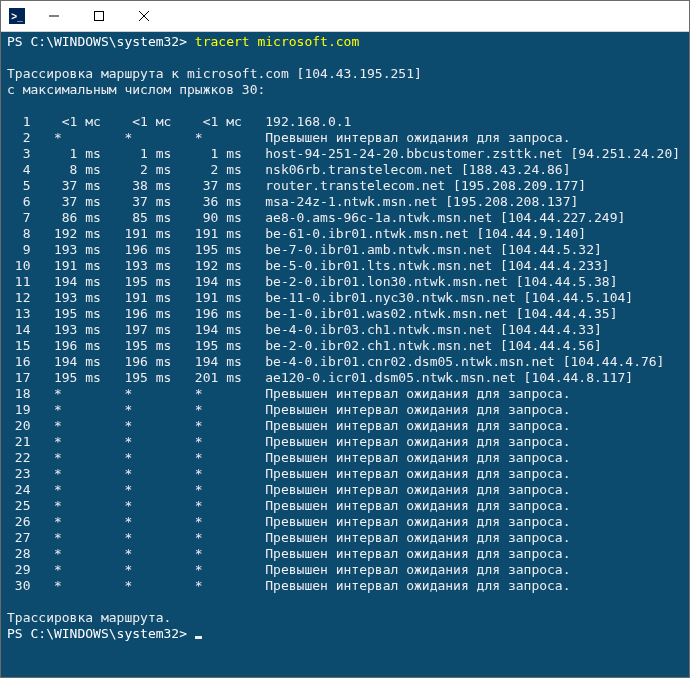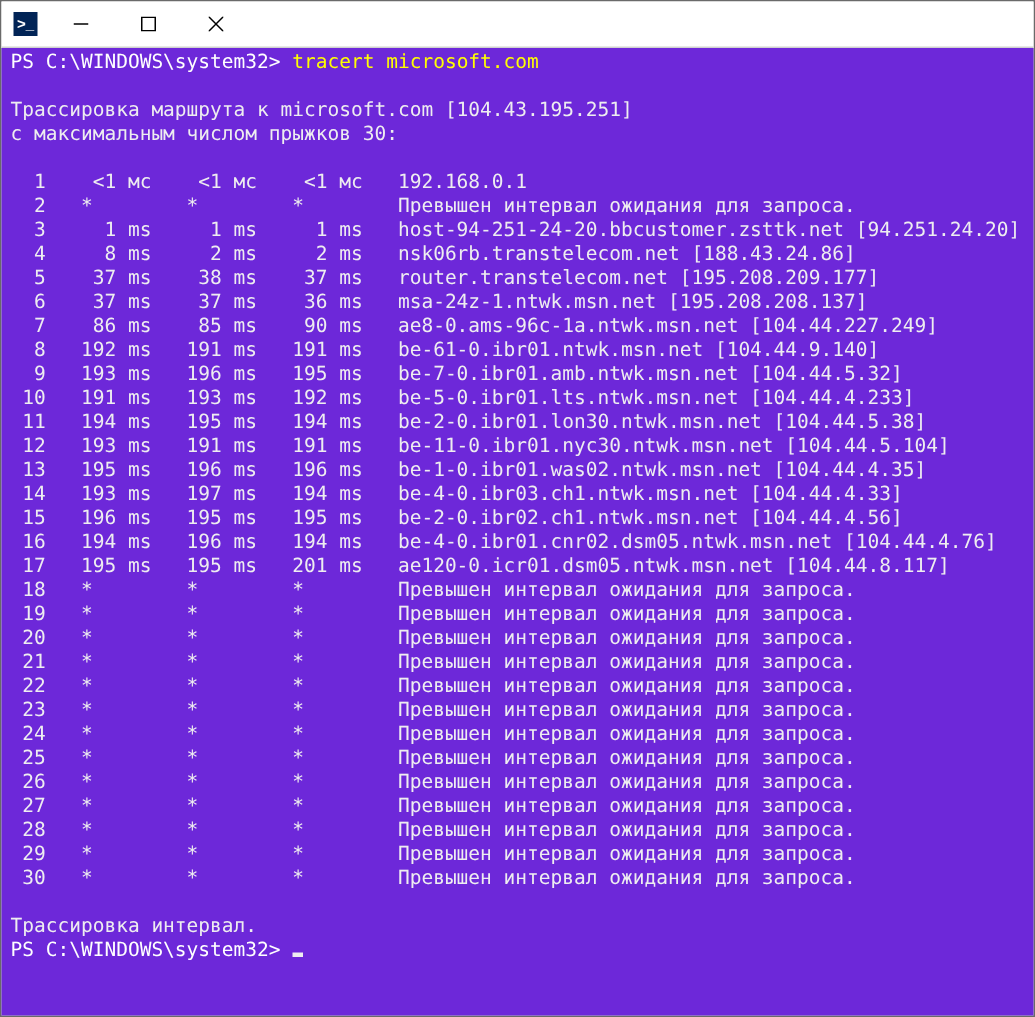--- a/index.html
+++ b/index.html
@@ -2,21 +2,21 @@
 <html><head>
 <meta charset="utf-8">
 <style>
   html,body{margin:0;padding:0;background:#ccc;font-family:Consolas,monospace;font-size:13px;}
   .window{width:688px;height:676px;background:#fff;border:1px solid #6a6a6a;position:relative;display:flex;flex-direction:column;}
   .titlebar{height:30px;background:#fff;display:flex;align-items:center;border-bottom:1px solid #d0d0d0;font-family:"Segoe UI",sans-serif;font-size:12px;color:#000;}
   .titlebar .app-icon{width:16px;height:16px;margin:0 6px 0 8px;background:#012456;display:inline-flex;align-items:center;justify-content:center;color:#fff;font-size:10px;font-weight:bold;}
   .titlebar .title{flex:1;}
   .win-btn{width:45px;height:30px;display:flex;align-items:center;justify-content:center;color:#000;}
   .win-btn svg{width:10px;height:10px;}
-  .console{flex:1;background:#6d28d9;color:#eeedf0;overflow-y:auto;padding:2px 0 2px 6px;line-height:16px;white-space:pre;font-family:Consolas,monospace;font-size:13px;position:relative;}
+  .console{flex:1;background:#0c4a6e;color:#eeedf0;overflow-y:auto;padding:2px 0 2px 6px;line-height:16px;white-space:pre;font-family:Consolas,monospace;font-size:13px;position:relative;}
   .prompt{color:#fff;}
   .cmd{color:#ffff00;}
   .cursor{display:inline-block;width:7px;height:3px;background:#eeedf0;vertical-align:baseline;margin-bottom:-1px;}
   
   .console::-webkit-scrollbar{width:16px;}
   .console::-webkit-scrollbar-track{background:#f0f0f0;}
   .console::-webkit-scrollbar-thumb{background:#cdcdcd;border:1px solid #a0a0a0;}
 </style>
 </head>
 <body>
@@ -71,15 +71,15 @@
  22   *        *        *        Превышен интервал ожидания для запроса.
  23   *        *        *        Превышен интервал ожидания для запроса.
  24   *        *        *        Превышен интервал ожидания для запроса.
  25   *        *        *        Превышен интервал ожидания для запроса.
  26   *        *        *        Превышен интервал ожидания для запроса.
  27   *        *        *        Превышен интервал ожидания для запроса.
  28   *        *        *        Превышен интервал ожидания для запроса.
  29   *        *        *        Превышен интервал ожидания для запроса.
  30   *        *        *        Превышен интервал ожидания для запроса.</span>
 
-<span>Трассировка интервал.</span>
+<span>Трассировка маршрута.</span>
 <span class="prompt">PS C:\WINDOWS\system32&gt; </span><span class="cursor"></span></div>
 </div>
 
 </body></html>

